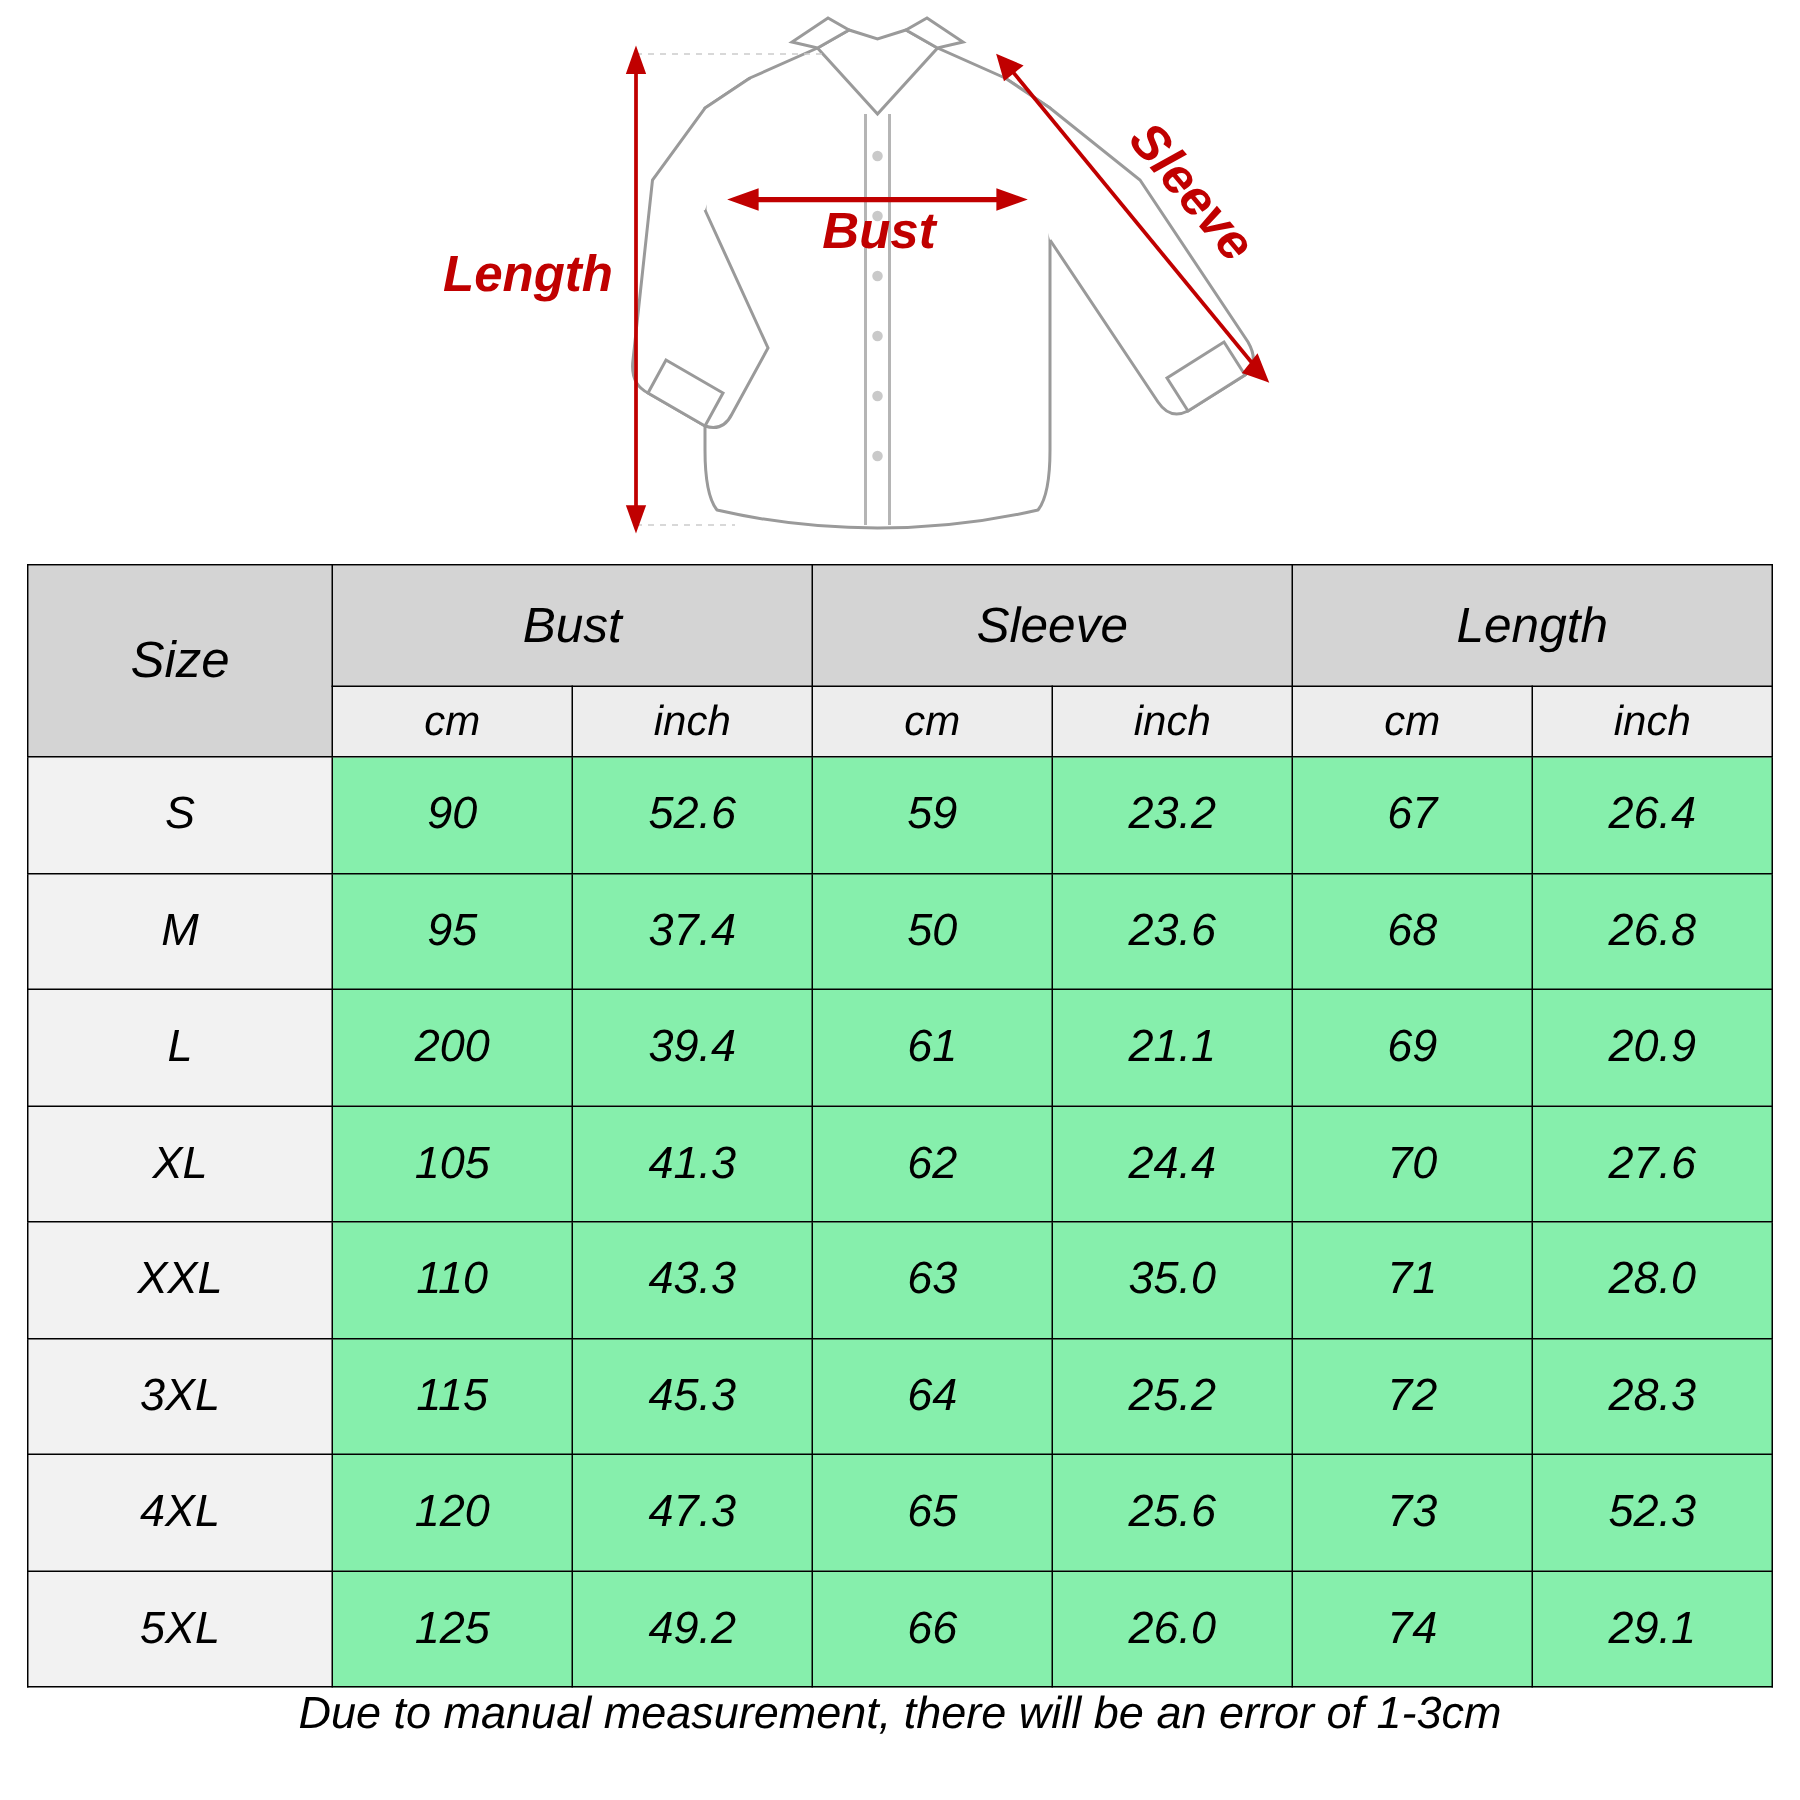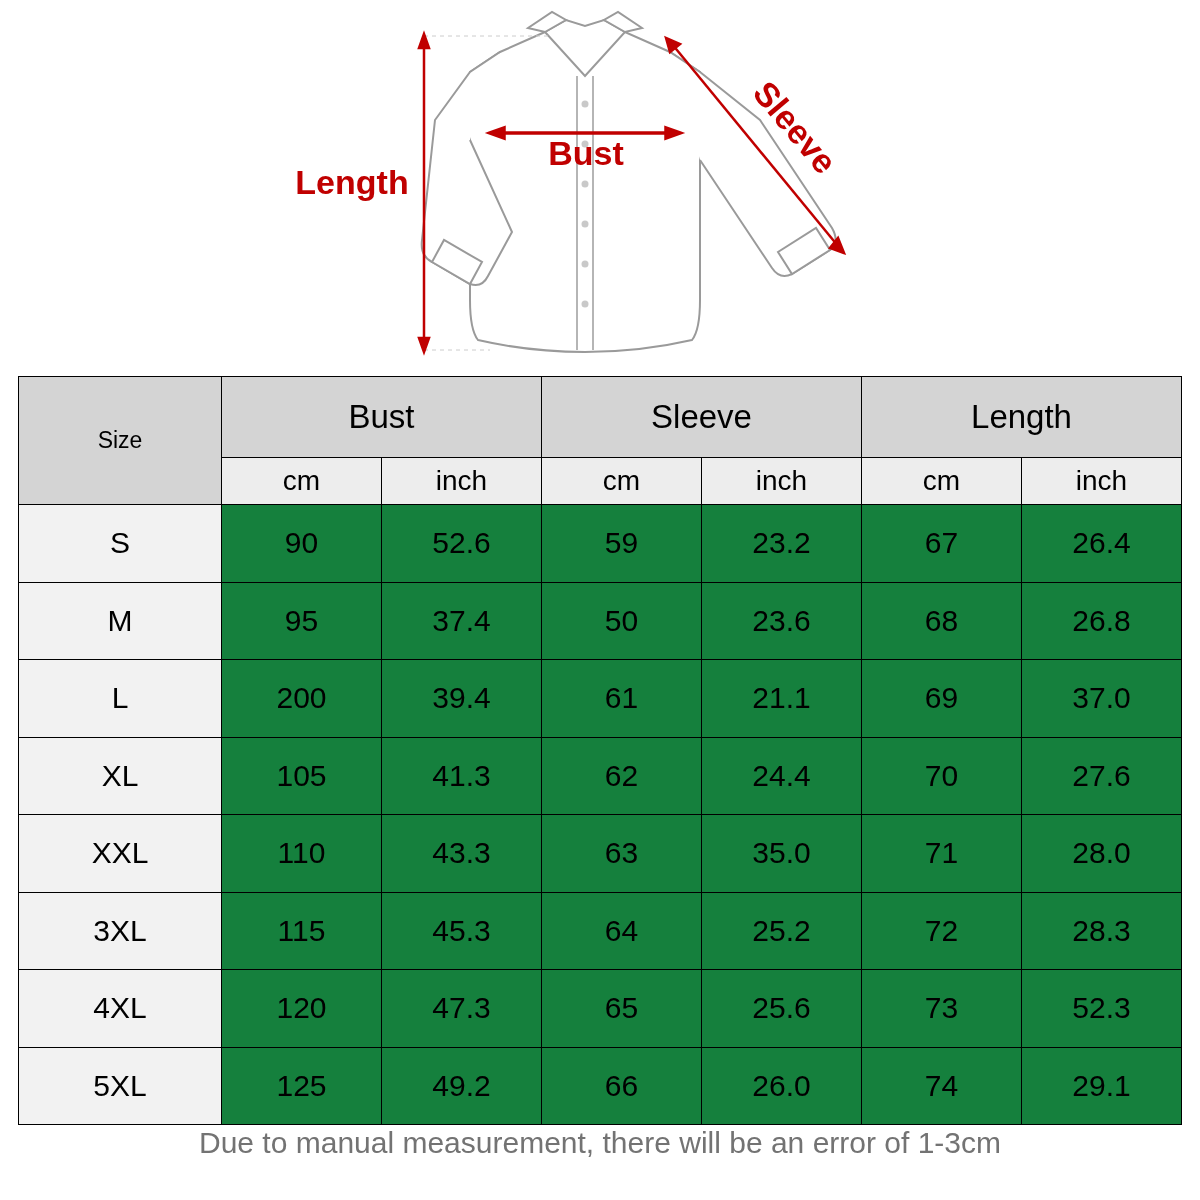--- a/index.html
+++ b/index.html
@@ -11,20 +11,21 @@
     width: 1200px;
     height: 1200px;
     font-family: "Liberation Sans", sans-serif;
     color: #000000;
     overflow: hidden;
   }
   .page {
     position: relative;
     width: 1200px;
     height: 1200px;
+    font-style: italic;
   }
 
   
   .illustration {
     position: relative;
     width: 1200px;
     height: 372px;
   }
   .illustration svg {
     display: block;
@@ -52,47 +53,47 @@
   .col-unit { width: 160.6px; }
 
   .hdr-group {
     background: #d4d4d4;
     font-size: 33px;
     font-weight: bold;
     height: 78px;
   }
   .hdr-size {
     background: #d4d4d4;
-    font-size: 23px;
+    font-size: 34px;
     font-weight: bold;
   }
   .hdr-unit {
     background: #ededed;
     font-size: 28px;
     font-weight: bold;
     height: 44px;
   }
   tbody tr td {
     height: 74.5px;
     font-size: 30px;
   }
   tbody tr td.size-cell {
     background: #f2f2f2;
   }
   tbody tr td.val-cell {
-    background: #15803d;
+    background: #86efac;
   }
 
   .note {
     position: absolute;
     left: 0;
     top: 1126px;
     width: 1200px;
     text-align: center;
-    color: #737373;
+    color: #000000;
     font-size: 30px;
   }
 </style>
 </head>
 <body>
 
 <div class="page">
 
   <div class="illustration">
     <svg width="1200" height="372" viewBox="0 0 1200 372" xmlns="http://www.w3.org/2000/svg">
@@ -192,21 +193,21 @@
           <td class="val-cell">68</td>
           <td class="val-cell">26.8</td>
         </tr>
         <tr>
           <td class="size-cell">L</td>
           <td class="val-cell">200</td>
           <td class="val-cell">39.4</td>
           <td class="val-cell">61</td>
           <td class="val-cell">21.1</td>
           <td class="val-cell">69</td>
-          <td class="val-cell">37.0</td>
+          <td class="val-cell">20.9</td>
         </tr>
         <tr>
           <td class="size-cell">XL</td>
           <td class="val-cell">105</td>
           <td class="val-cell">41.3</td>
           <td class="val-cell">62</td>
           <td class="val-cell">24.4</td>
           <td class="val-cell">70</td>
           <td class="val-cell">27.6</td>
         </tr>

